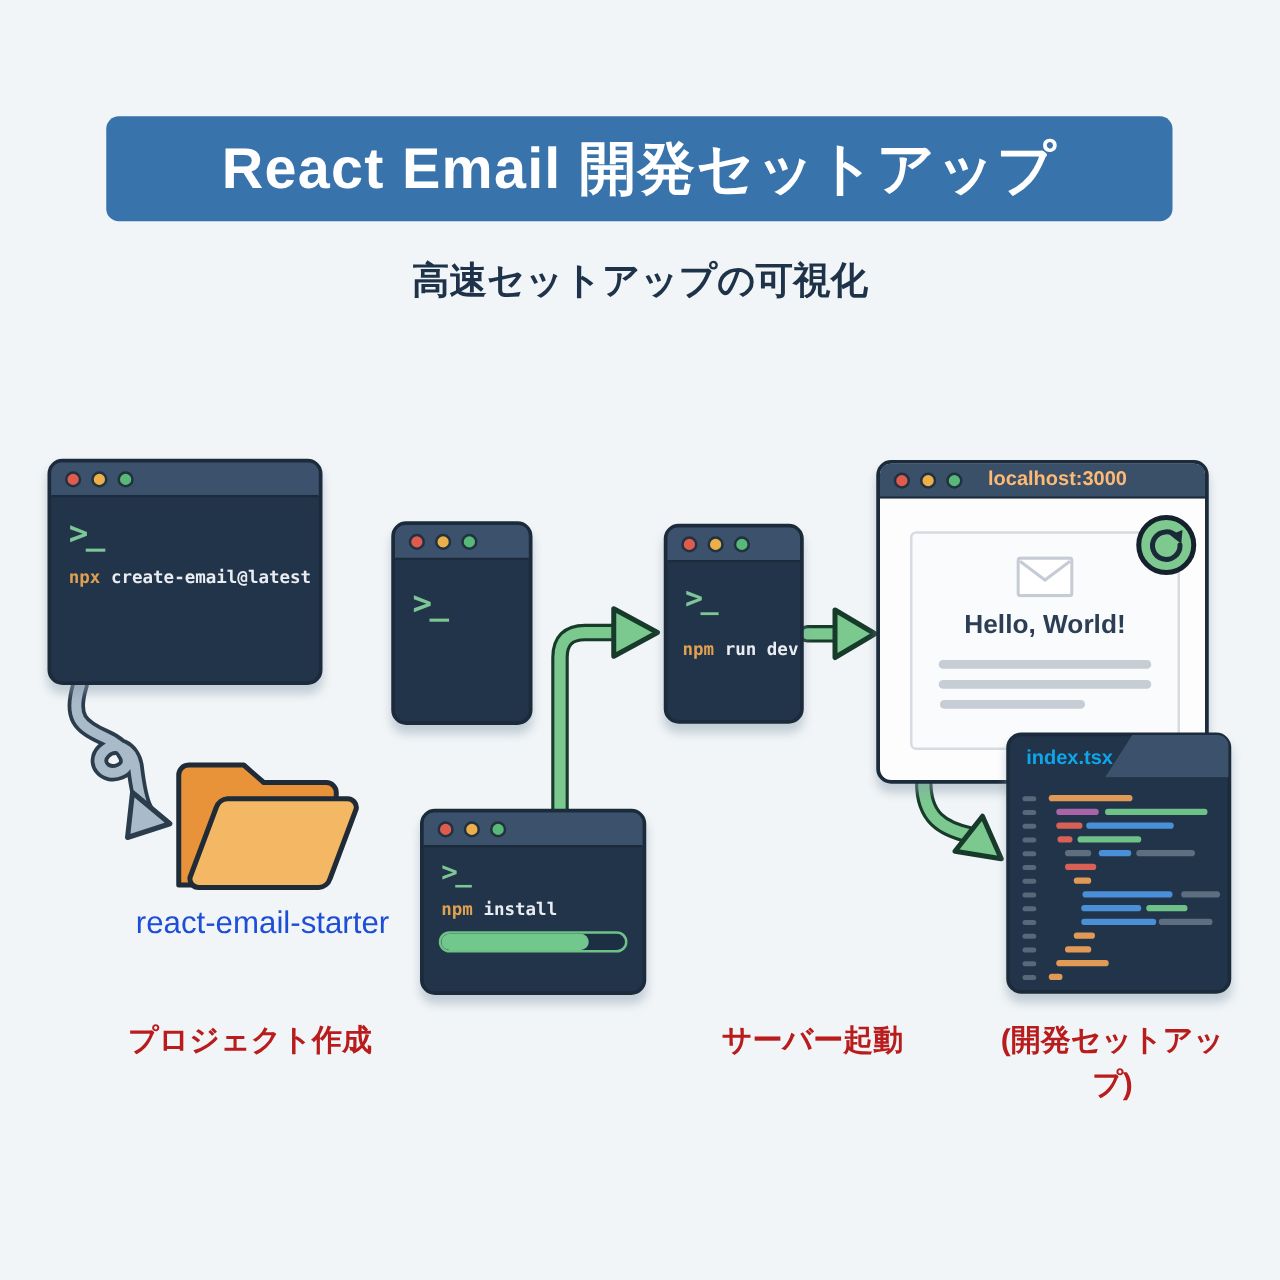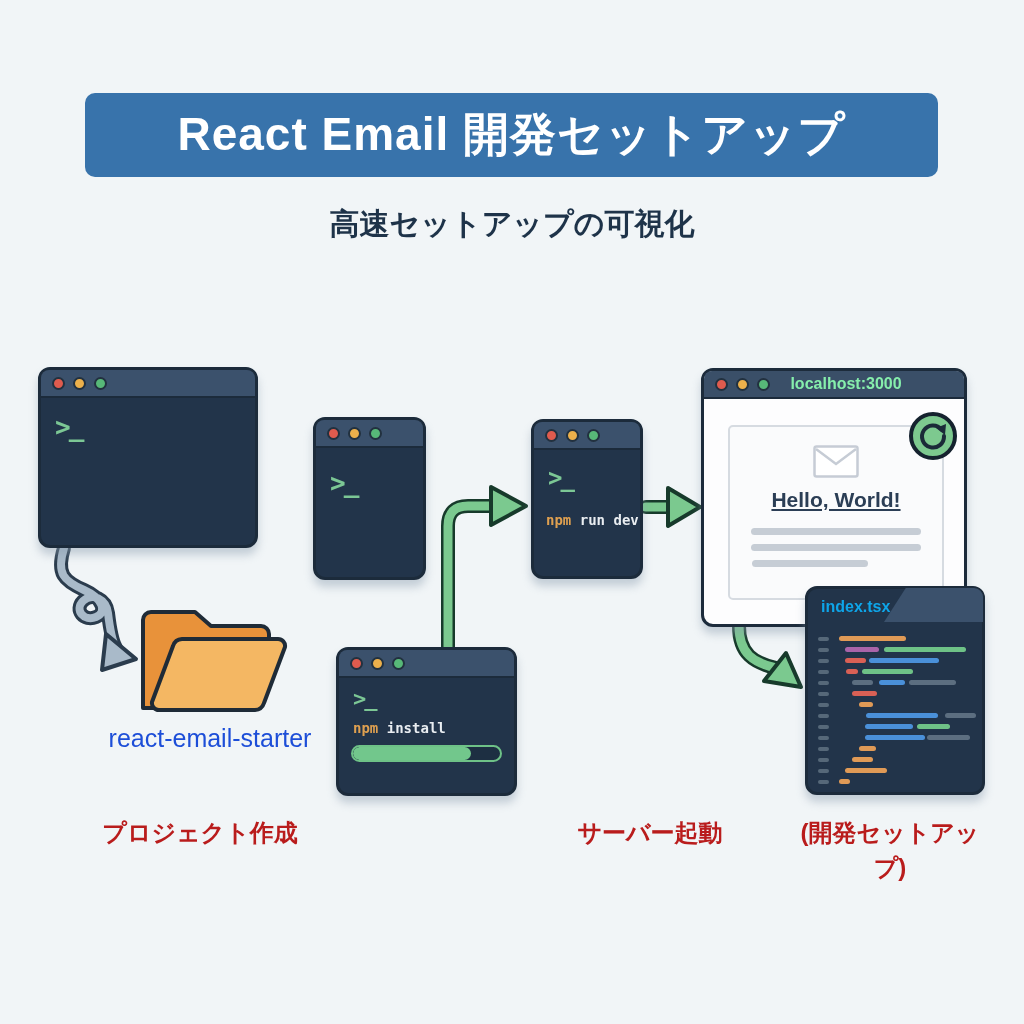--- a/index.html
+++ b/index.html
@@ -59,29 +59,29 @@
     margin:9px 12px 0 12px; height:17px; border:2px solid #6ec287;
     border-radius:9px; background:#1d2f42; overflow:hidden;
   }
   .progress-fill { height:100%; background:#72c78c; border-radius:7px; }
   
   .browser { left:701px; top:368px; width:266px; height:259px; background:#fdfdfe; }
   .browser .titlebar { background:#3a4f68; position:relative; }
   .browser-url {
     position:absolute; left:0; top:0; width:100%; height:100%;
     display:flex; align-items:center; justify-content:center;
-    color:#86efac; font-size:16px; font-weight:bold; padding-left:24px;
+    color:#fdba74; font-size:16px; font-weight:bold; padding-left:24px;
   }
   .email-card {
     position:absolute; left:24px; top:54px; width:216px; height:175px;
     background:#fafbfc; border:2px solid #d6dbe1; border-radius:5px;
     display:flex; flex-direction:column; align-items:center;
   }
   .envelope { margin-top:18px; }
-  .hello { color:#2b3e55; font-size:21px; font-weight:bold; margin-top:10px;text-decoration:underline; }
+  .hello { color:#2b3e55; font-size:21px; font-weight:bold; margin-top:10px; }
   .ph-line { height:7px; border-radius:4px; background:#c6cdd5; margin-top:9px; }
   .ph-1 { width:170px; margin-top:16px; }
   .ph-2 { width:170px; }
   .ph-3 { width:116px; align-self:flex-start; margin-left:22px; }
   .refresh-badge { position:absolute; left:204px; top:40px; width:50px; height:50px; }
   
   .editor { left:805px; top:586px; width:180px; height:209px; z-index:3; }
   .editor-tab {
     position:absolute; right:-1px; top:-1px; width:99px; height:34px;
     background:#3b516c; clip-path:polygon(22% 0, 100% 0, 100% 100%, 0 100%);
@@ -149,20 +149,24 @@
     </g>
   </svg>
 
   <div class="win term-create">
     <div class="titlebar">
       <span class="dot dot-red"></span>
       <span class="dot dot-yellow"></span>
       <span class="dot dot-green"></span>
     </div>
     <div class="prompt">&gt;_</div>
+    <div class="cmdline">
+      <span class="cmd-prefix">npx</span>
+      <span class="cmd-rest">create-email@latest</span>
+    </div>
   </div>
 
   <div class="folder-wrap">
     <svg width="160" height="122" viewBox="0 0 160 122">
       <path d="M10,112 V24 a8,8 0 0 1 8,-8 h44 l16,14 h50 a8,8 0 0 1 8,8 v20 l-12,54 z" fill="#e8923a" stroke="#1f2b37" stroke-width="4" stroke-linejoin="round"></path>
       <path d="M26,114 a7,7 0 0 1 -7,-8 L40,50 a10,10 0 0 1 9,-7 h96 a7,7 0 0 1 7,8 l-21,56 a10,10 0 0 1 -9,7 z" fill="#f4b763" stroke="#1f2b37" stroke-width="4" stroke-linejoin="round"></path>
     </svg>
   </div>
   <div class="folder-label">react-email-starter</div>
 

